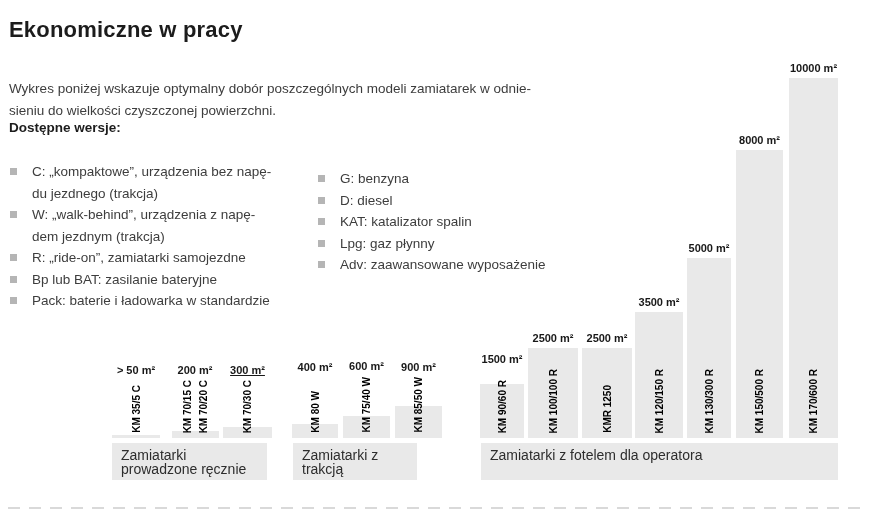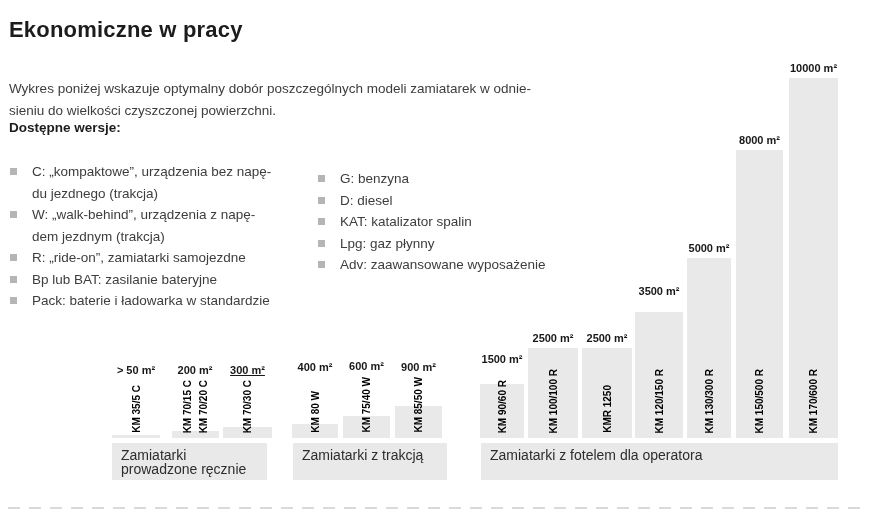--- a/index.html
+++ b/index.html
@@ -110,39 +110,39 @@
       <div class="gbox" style="left: 112px; width: 155px;">Zamiatarki prowadzone ręcznie</div>
       <div class="bar" style="left: 292px; width: 46px; height: 14px;"></div>
       <div class="vlabel" style="left: 308.5px;">KM 80 W</div>
       <div class="bar" style="left: 343px; width: 47px; height: 22px;"></div>
       <div class="vlabel" style="left: 360px;">KM 75/40 W</div>
       <div class="bar" style="left: 395px; width: 47px; height: 32px;"></div>
       <div class="vlabel" style="left: 412px;">KM 85/50 W</div>
       <div class="area-label" style="left: 315px; bottom: 140px;">400 m²</div>
       <div class="area-label" style="left: 366.5px; bottom: 141px; margin-top: 8px;">600 m²</div>
       <div class="area-label" style="left: 418.5px; bottom: 140px;">900 m²</div>
-      <div class="gbox" style="left: 293px; width: 154px;">Zamiatarki z trakcją</div>
+      <div class="gbox" style="left: 293px; width: 124px;">Zamiatarki z trakcją</div>
       <div class="bar" style="left: 480px; width: 44px; height: 54px;"></div>
       <div class="vlabel" style="left: 495.5px;">KM 90/60 R</div>
       <div class="bar" style="left: 528px; width: 50px; height: 90px;"></div>
       <div class="vlabel" style="left: 546.5px;">KM 100/100 R</div>
       <div class="bar" style="left: 582px; width: 50px; height: 90px;"></div>
       <div class="vlabel" style="left: 600.5px;">KMR 1250</div>
       <div class="bar" style="left: 635px; width: 48px; height: 126px;"></div>
       <div class="vlabel" style="left: 652.5px;">KM 120/150 R</div>
       <div class="bar" style="left: 687px; width: 44px; height: 180px;"></div>
       <div class="vlabel" style="left: 702.5px;">KM 130/300 R</div>
       <div class="bar" style="left: 736px; width: 47px; height: 288px;"></div>
       <div class="vlabel" style="left: 753px;">KM 150/500 R</div>
       <div class="bar" style="left: 789px; width: 49px; height: 360px;"></div>
       <div class="vlabel" style="left: 807px;">KM 170/600 R</div>
       <div class="area-label" style="left: 502px; bottom: 148px;">1500 m²</div>
       <div class="area-label" style="left: 553px; bottom: 169px;">2500 m²</div>
       <div class="area-label" style="left: 607px; bottom: 169px;">2500 m²</div>
-      <div class="area-label" style="left: 659px; bottom: 216px; text-align: center;">3500 m²</div>
+      <div class="area-label" style="left: 659px; bottom: 205px; text-align: center;">3500 m²</div>
       <div class="area-label" style="left: 709px; bottom: 259px;">5000 m²</div>
       <div class="area-label" style="left: 759.5px; bottom: 367px;">8000 m²</div>
       <div class="area-label" style="left: 813.5px; bottom: 439px;">10000 m²</div>
       <div class="gbox" style="left: 481px; width: 357px;">Zamiatarki z fotelem dla operatora</div>
     </div>
 
   <div class="bottom-strip"></div>
 </div>
 
 </body></html>

